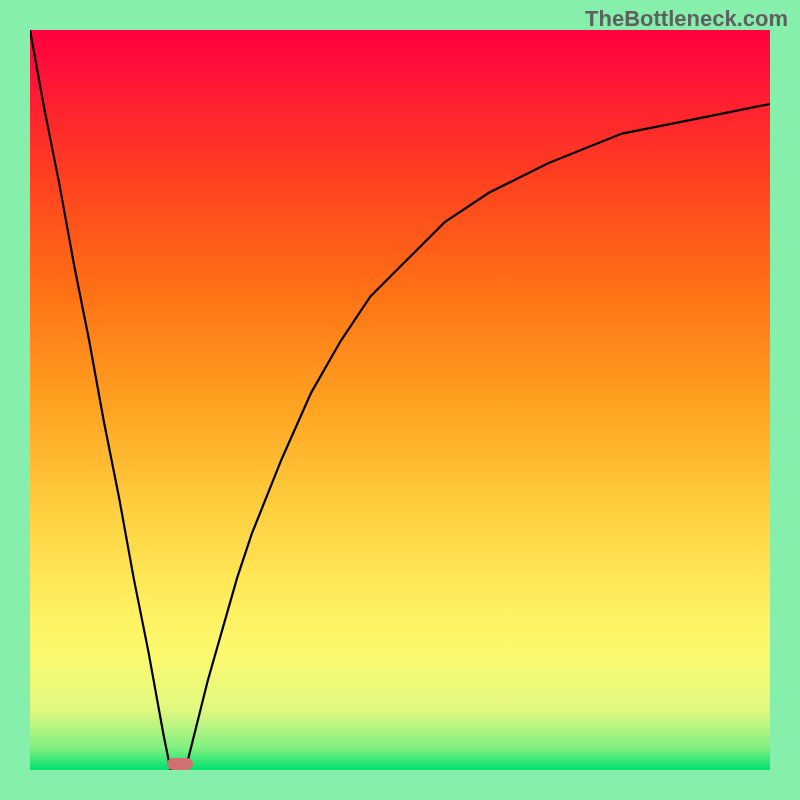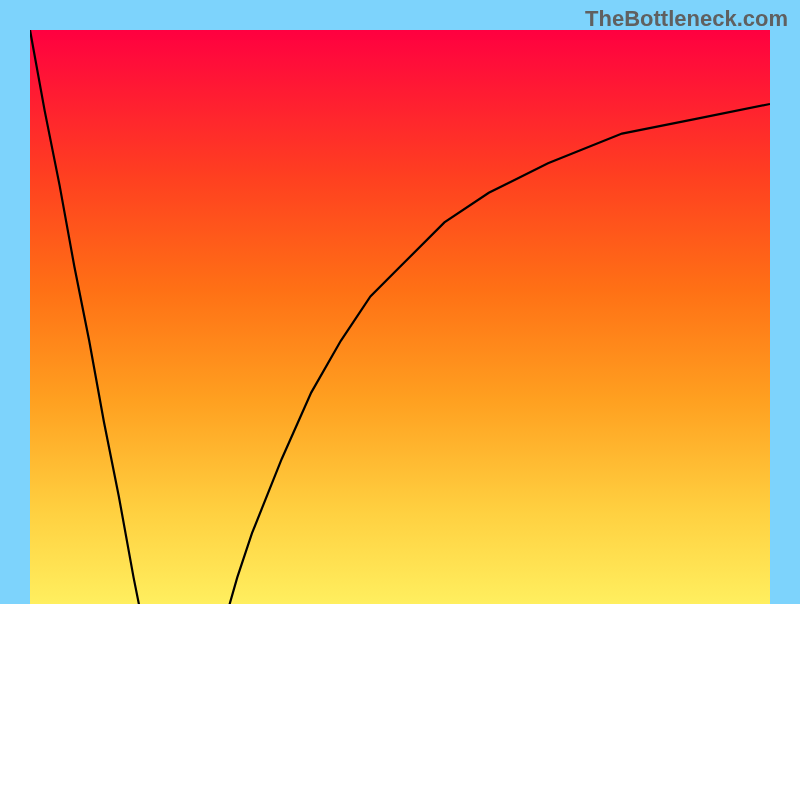--- a/index.html
+++ b/index.html
@@ -2,23 +2,23 @@
 <html><head>
 <meta charset="utf-8">
 <style>
   body {
     margin: 0;
     padding: 0;
     background: #fff;
   }
   .chart-container {
     width: 800px;
-    height: 604px;
+    height: 800px;
     position: relative;
-    background: #7dd3fc;
+    background: #86efac;
   }
   .plot-area {
     position: absolute;
     left: 30px;
     top: 30px;
     width: 740px;
     height: 740px;
     background: linear-gradient(to bottom,
       #ff0040 0%,
       #ff2030 10%,

